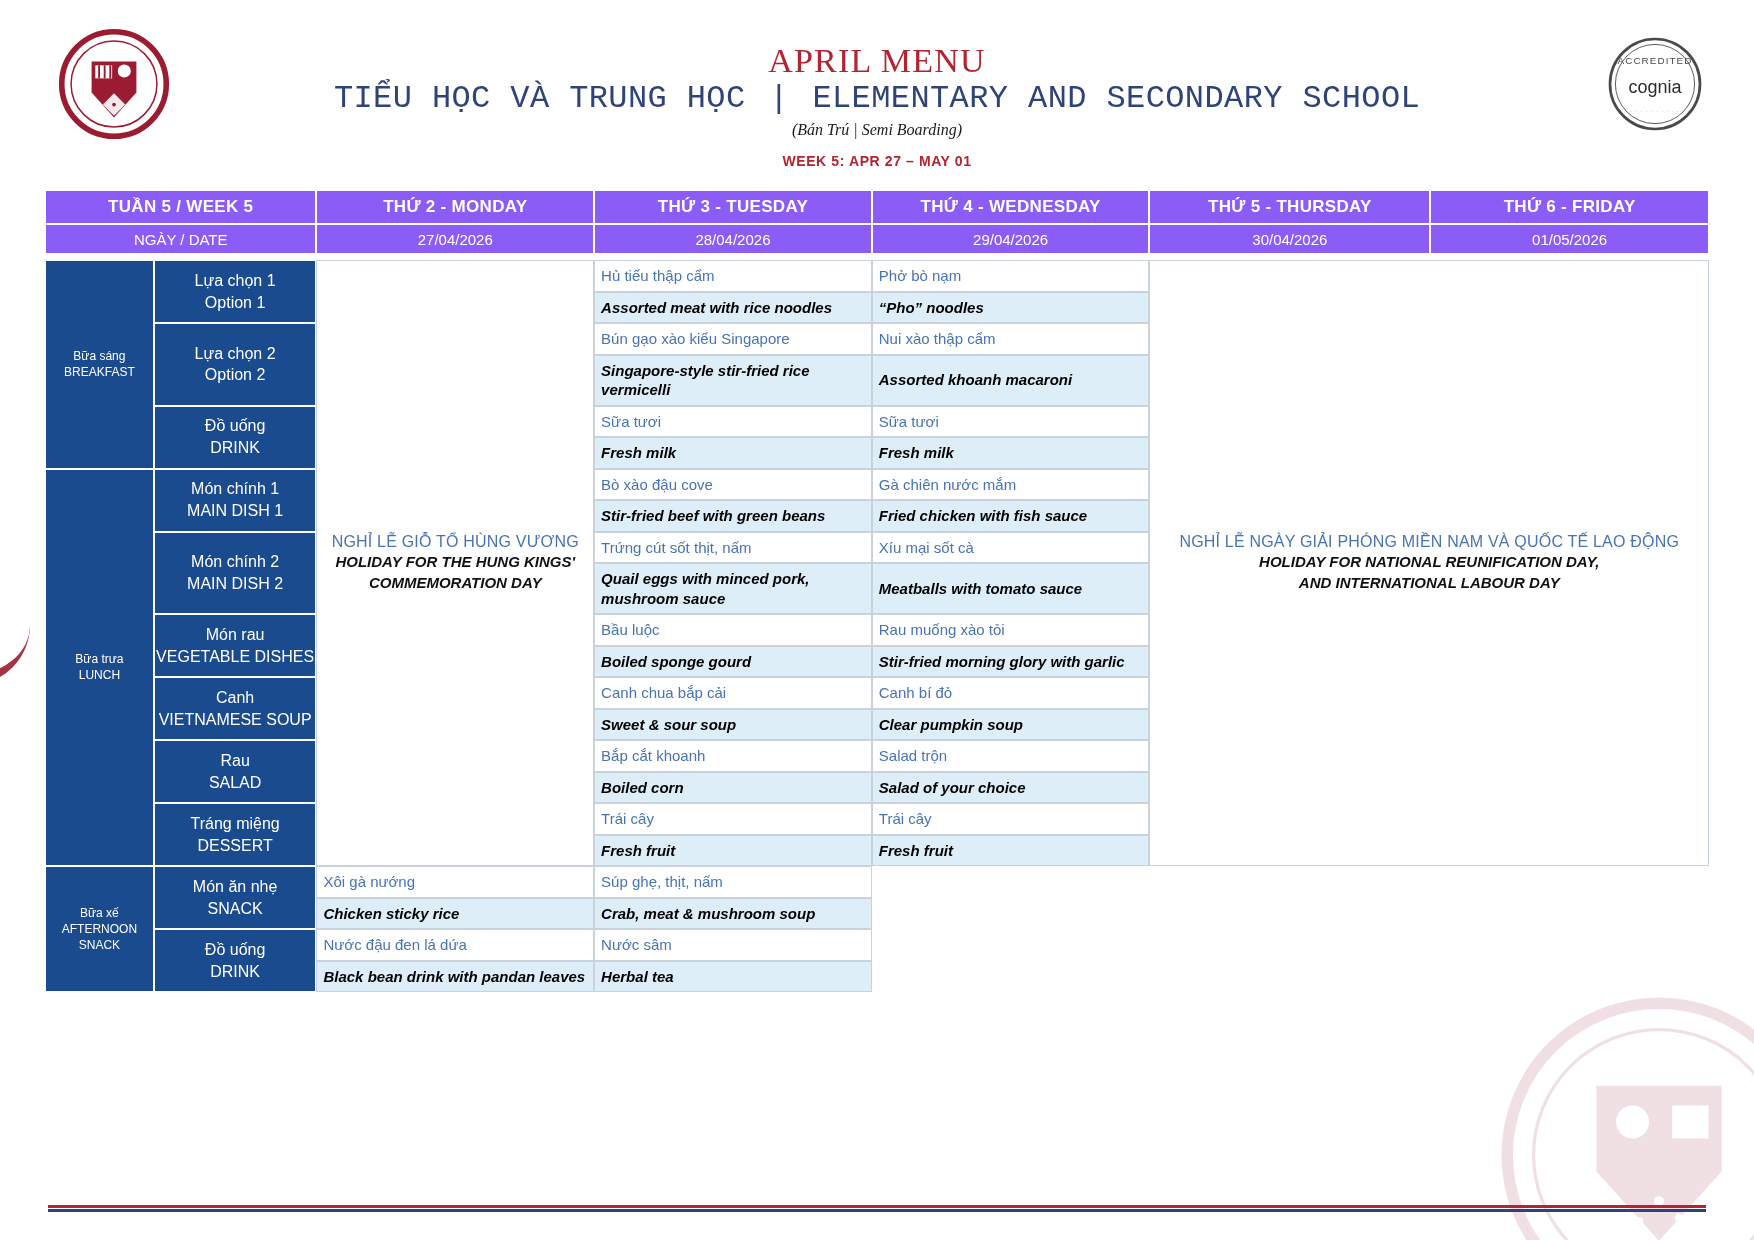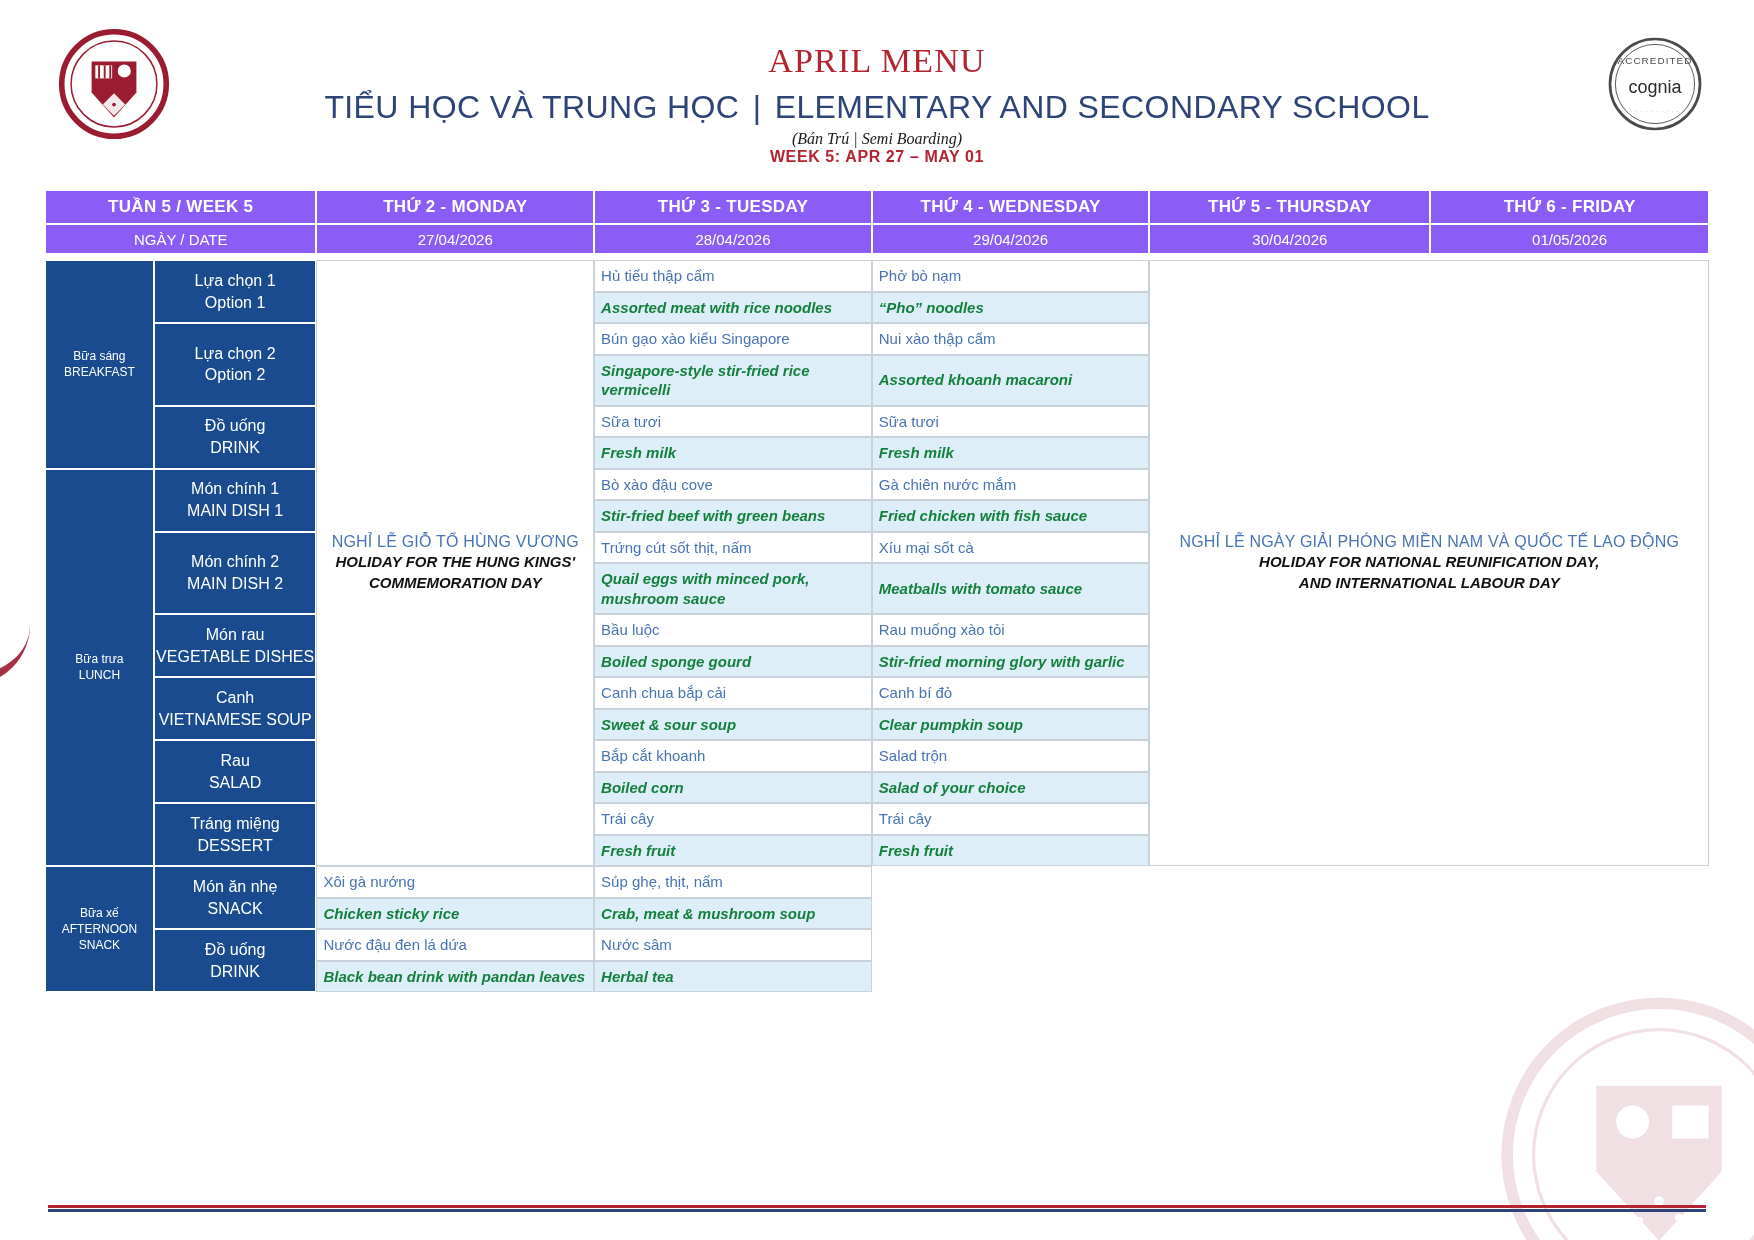--- a/index.html
+++ b/index.html
@@ -55,38 +55,37 @@
   }
   .titles { text-align: center; padding-top: 42px; }
   .title-main {
     font-family: "Liberation Serif", serif;
     font-size: 34px;
     letter-spacing: 1.2px;
     color: #b32430;
     font-weight: 400;
   }
   .title-sub {
-    font-family: Liberation Sans, sans-serif;
+    font-family: Liberation Mono, monospace;
     font-size: 32px;
     color: #2e4377;
-    margin-top: 9px;
     letter-spacing: .4px;
   }
   .title-sub .bar { color: #2e4377; padding: 0 4px; }
   .title-note {
     font-family: "Liberation Serif", serif;
     font-style: italic;
     font-size: 16px;
     color: #1a1a1a;
     margin-top: 4px;
   }
   .title-week {
-    font-size: 16px;
+    font-size: 14px;
     color: #b32430;
-    margin-top: 0;
+    margin-top: 14px;
     font-weight: bold;
     letter-spacing: .6px;
   }
 
   
   .menu-table {
     margin: 0 auto;
     width: 1664px;
     border-collapse: separate;
     border-spacing: 0;
@@ -122,21 +121,21 @@
   td.meal-group { font-size: 12px; }
 
   td.cell-vn, td.cell-en {
     font-size: 15px;
     line-height: 1.3;
     border: 1px solid #c9d2db;
     padding: 5px 6px;
     vertical-align: middle;
   }
   td.cell-vn { background: #ffffff; color: #4874b4; }
-  td.cell-en { background: #ddeef8; color: #15803d; font-style: italic; font-weight: bold; }
+  td.cell-en { background: #ddeef8; color: #000000; font-style: italic; font-weight: bold; }
 
   td.holiday {
     background: #ffffff;
     text-align: center;
     vertical-align: middle;
     border: 1px solid #c9d2db;
     padding: 8px;
   }
   .holiday-vn {
     color: #4874b4;

